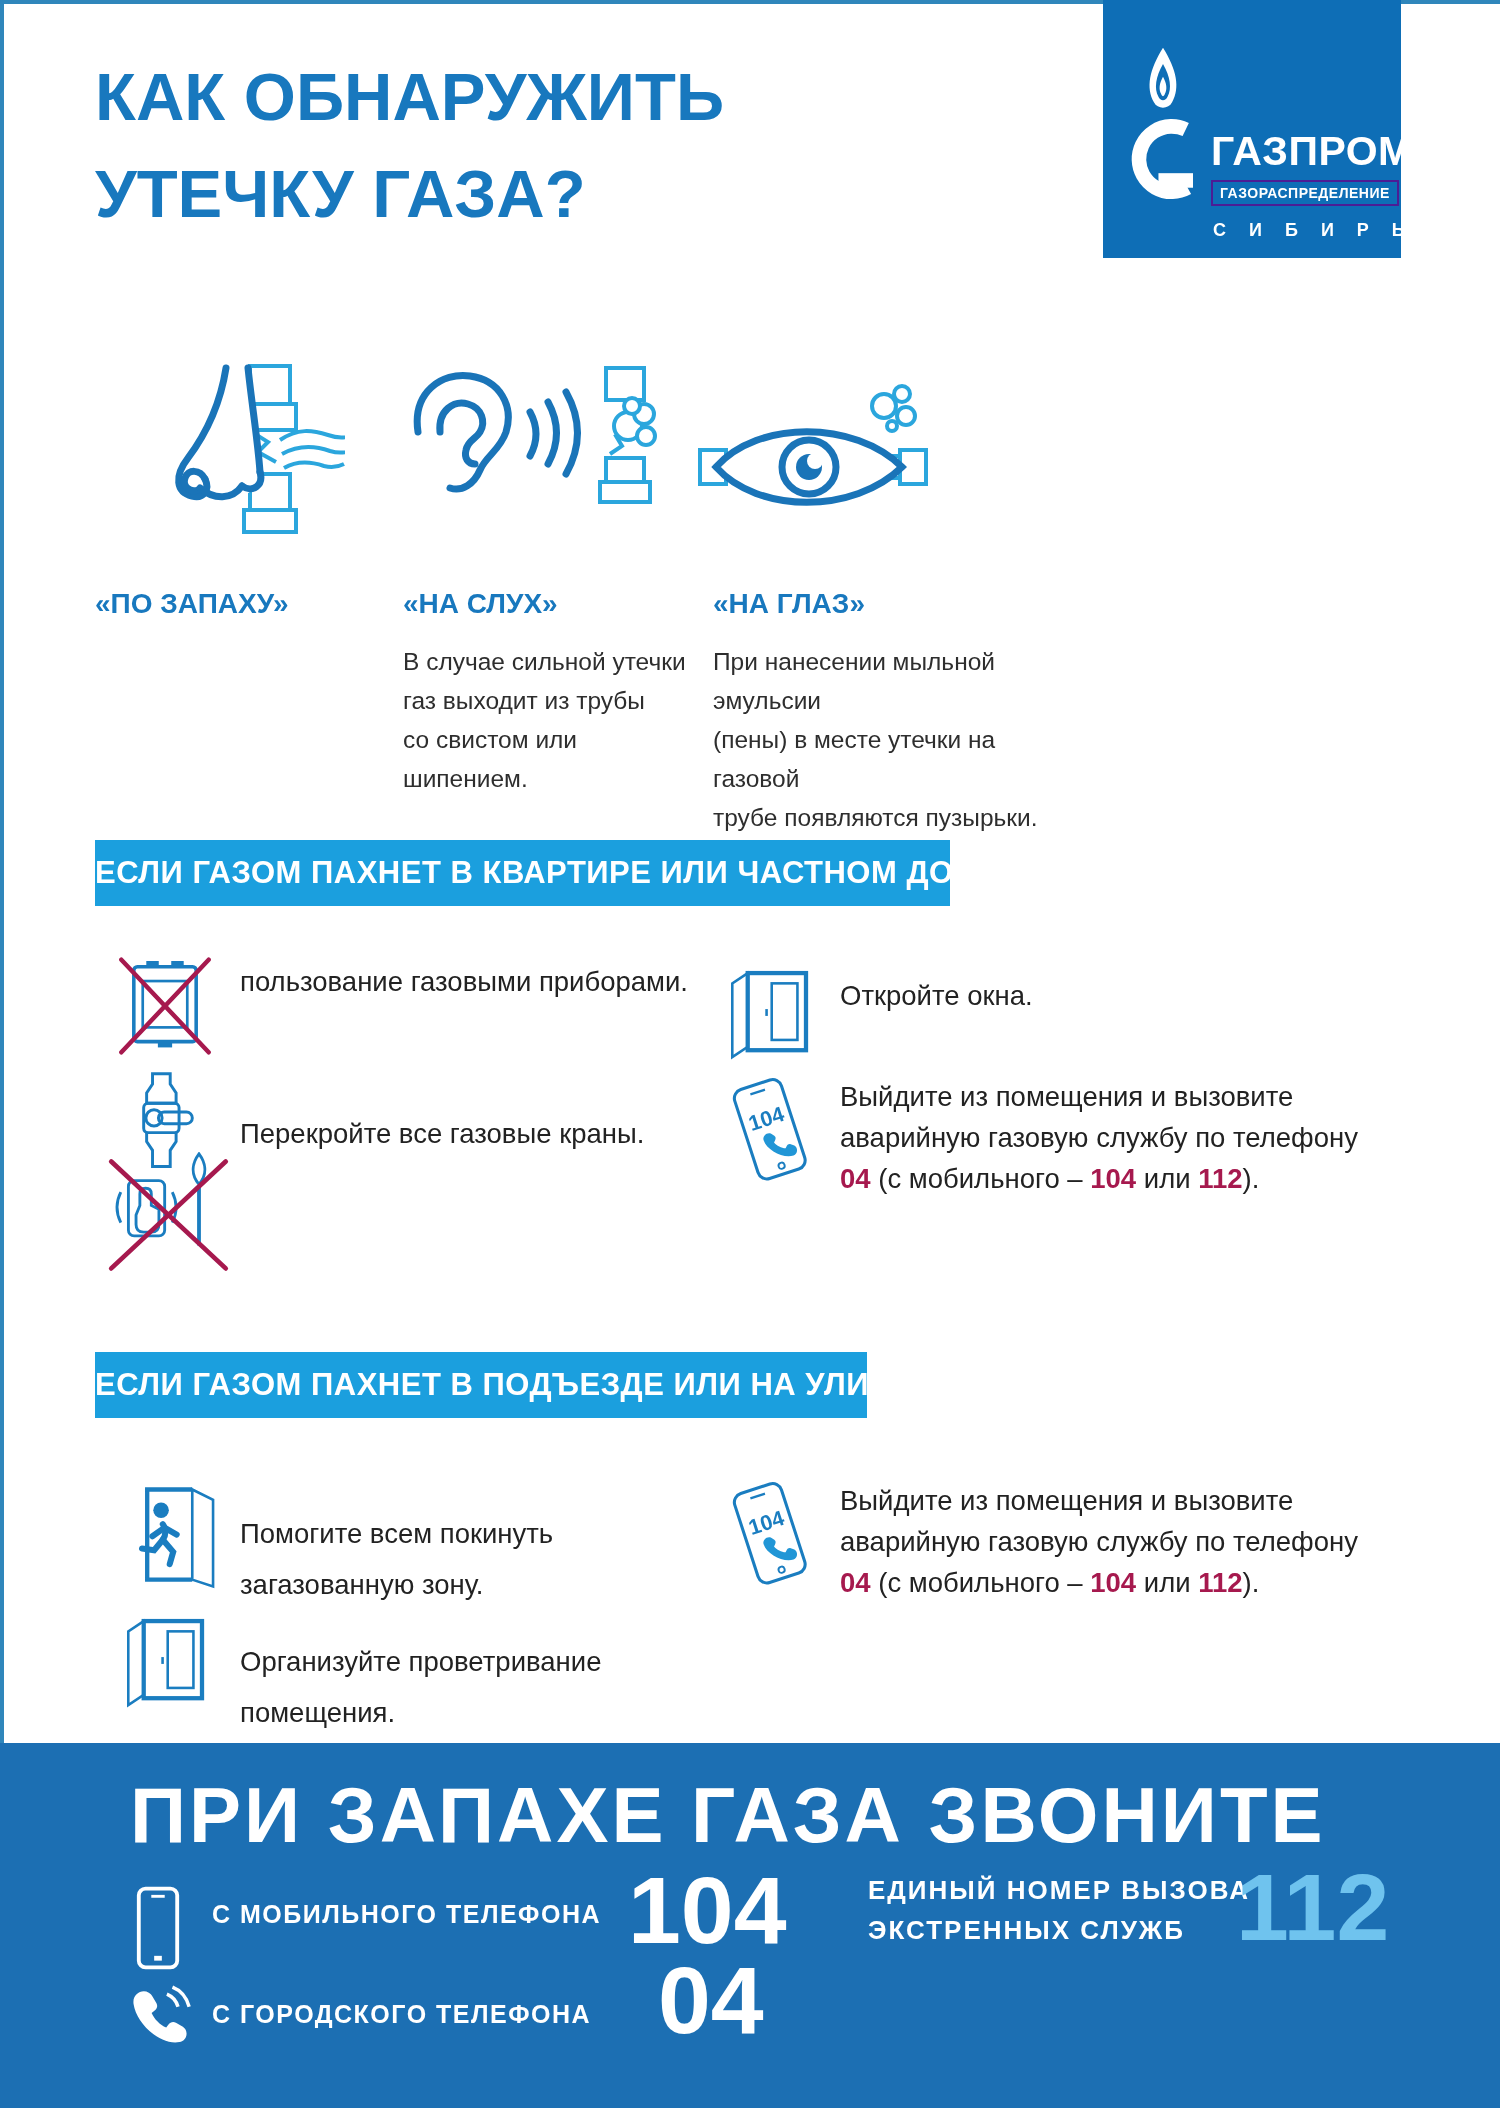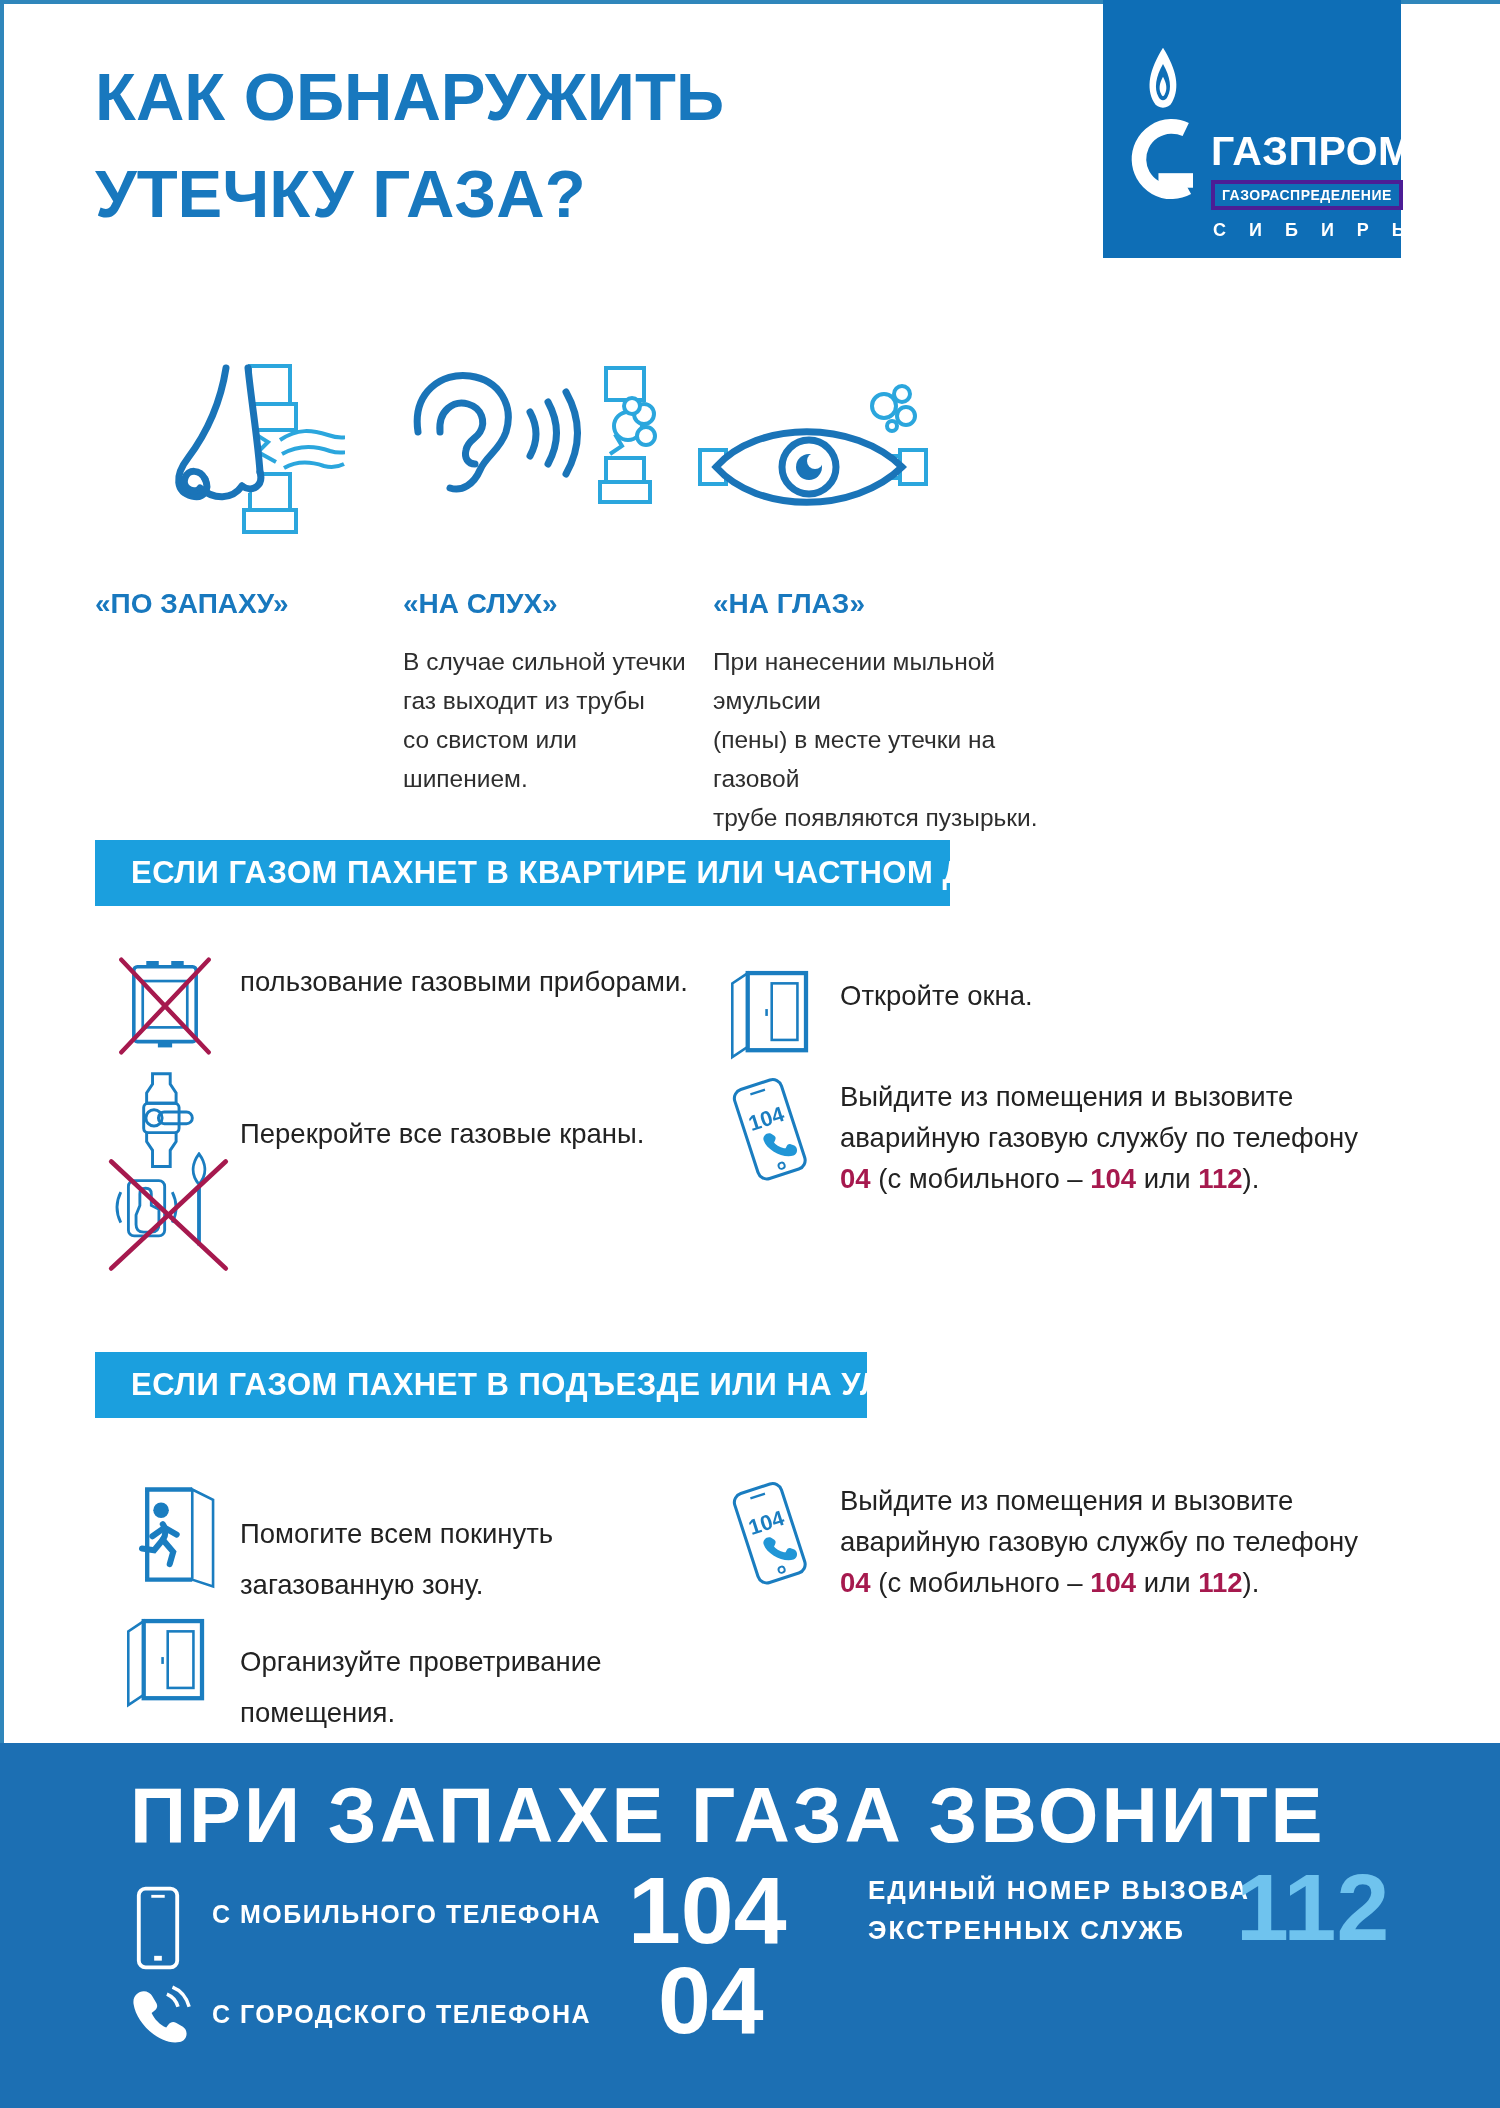--- a/index.html
+++ b/index.html
@@ -3,34 +3,34 @@
 <meta charset="utf-8">
 <style>
   html,body{margin:0;padding:0;background:#fff;}
   .page{position:relative;width:1500px;height:2108px;background:#fff;overflow:hidden;
         font-family:"Liberation Sans",sans-serif;color:#2d2d2d;}
   .abs{position:absolute;}
   .title-line{font-size:67px;font-weight:800;color:#1878be;letter-spacing:0px;white-space:nowrap;}
   .method-heading{font-size:28px;font-weight:800;color:#1878be;white-space:nowrap;}
   .method-text span{display:block;font-size:24.5px;line-height:39px;color:#2e2e2e;}
   .banner{background:#1b9fde;color:#fff;font-weight:800;font-size:31px;letter-spacing:0.5px;
-          display:flex;align-items:center;padding-left:36px;box-sizing:border-box;white-space:nowrap;}
+          display:flex;align-items:center;box-sizing:border-box;white-space:nowrap;}
   .item-text span{display:block;font-size:27.5px;line-height:51px;color:#222;}
   .call-text span{display:inline;}
   .call-text .ln{display:block;font-size:27.5px;line-height:41px;color:#222;}
   .num{color:#a6194e;font-weight:bold;}
   .footer{background:#1c6fb3;}
   .footer-title{font-size:78px;font-weight:800;color:#fff;letter-spacing:3px;white-space:nowrap;}
   .footer-label{font-size:25px;font-weight:700;color:#fff;letter-spacing:1.5px;white-space:nowrap;}
   .footer-num{font-size:95px;font-weight:800;color:#fff;white-space:nowrap;}
   .footer-num-light{color:#6fc3ee;}
   .emg span{display:block;font-size:26px;font-weight:700;color:#fff;letter-spacing:2px;line-height:40px;white-space:nowrap;}
   .logo-box{background:#0e6eb6;}
   .logo-brand{font-size:41px;font-weight:700;color:#fff;letter-spacing:0.5px;white-space:nowrap;}
-  .logo-division{font-size:14px;font-weight:bold;color:#fff;border:4px solid #4c1d95;
+  .logo-division{font-size:14px;font-weight:bold;color:#fff;border:2px solid #4c1d95;
                  padding:3px 7px;letter-spacing:0.5px;display:inline-block;white-space:nowrap;}
   .logo-region{font-size:18px;font-weight:bold;color:#fff;letter-spacing:9px;white-space:nowrap;}
   svg{display:block;}
 </style>
 </head>
 <body>
 
 <div class="page">
 
   <div class="abs" style="left:0;top:0;width:1500px;height:4px;background:#2f86bb;"></div>

